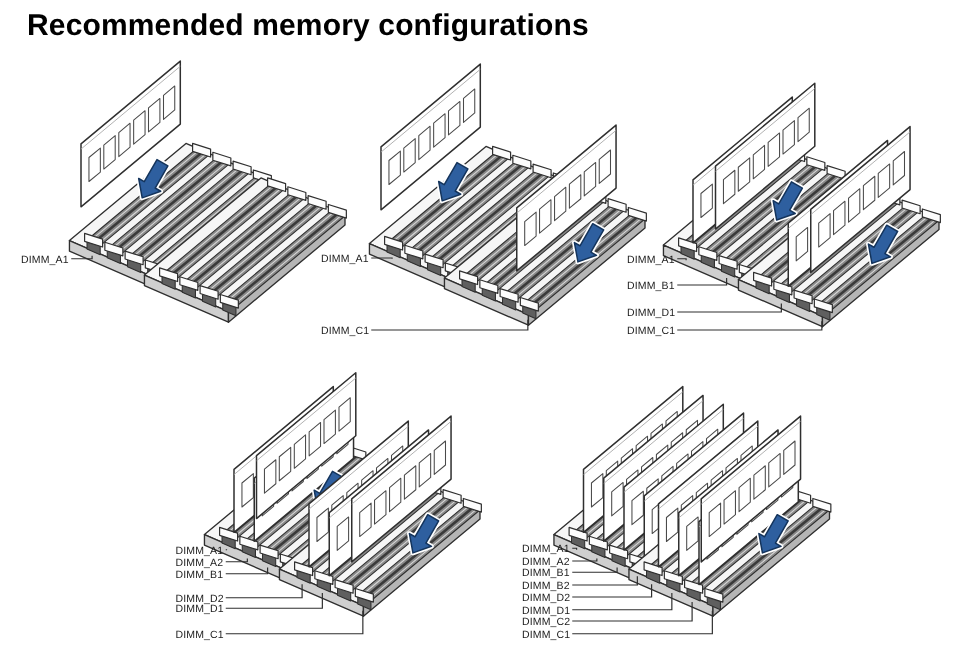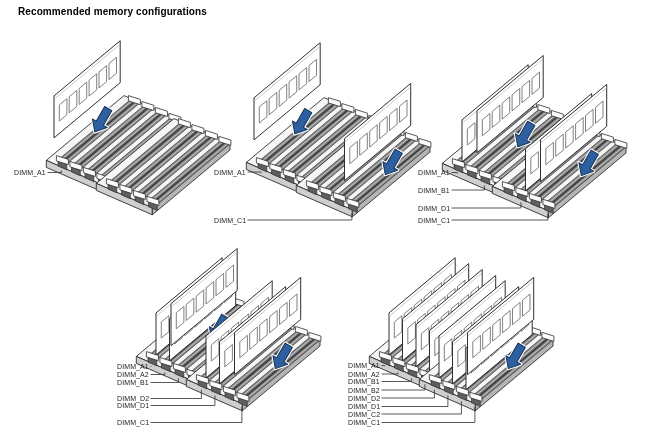--- a/index.html
+++ b/index.html
@@ -3,21 +3,21 @@
 <meta charset="utf-8">
 <style>
   html,body{margin:0;padding:0;}
   body{
     width:650px;height:439px;background:#ffffff;overflow:hidden;
     font-family:"Liberation Sans", sans-serif;position:relative;
   }
   .page{position:relative;width:650px;height:439px;}
   .title{
     position:absolute;left:18px;top:6px;margin:0;
-    font-size:10px;font-weight:bold;color:#000000;letter-spacing:.1px;
+    font-size:20px;font-weight:bold;color:#000000;letter-spacing:.1px;
     font-family:"Liberation Sans", sans-serif;
   }
   #figure{position:absolute;left:0;top:0;}
 </style>
 </head>
 <body>
 
 <div class="page">
   <h1 class="title">Recommended memory configurations</h1>
   <svg id="figure" width="650" height="439" viewBox="0 0 650 439" xmlns="http://www.w3.org/2000/svg">

